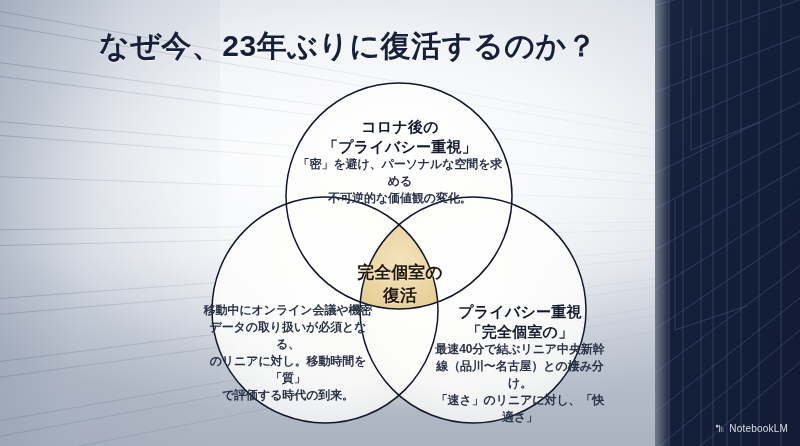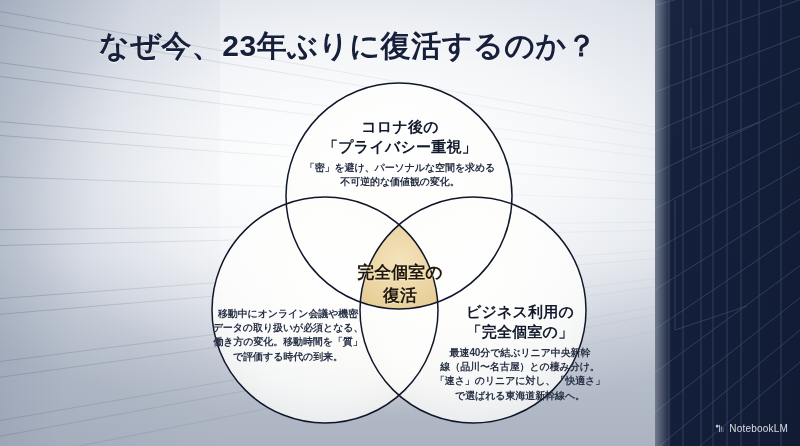--- a/index.html
+++ b/index.html
@@ -98,22 +98,21 @@
     color: #121a2b;
   }
   .lobe .head {
     font-size: 15px;
     font-weight: bold;
     line-height: 1.30;
     letter-spacing: 0.2px;
     text-shadow: 0 1px 0 rgba(255,255,255,0.8);
   }
   .lobe .body {
-    margin-top: 5px;
-    font-size: 10px;
+    font-size: 12px;
     font-weight: bold;
     line-height: 1.42;
     color: #2a3247;
     letter-spacing: -0.1px;
   }
   .lobe-top    { left: 297px; top: 105px;  width: 206px; }
   .lobe-left   { left: 200px; top: 290px;  width: 176px; }
   .lobe-right  { left: 432px; top: 290px;  width: 176px; }
 
   .center-label {
@@ -290,35 +289,34 @@
       <div class="body">
         <div>「密」を避け、パーソナルな空間を求める</div>
         <div>不可逆的な価値観の変化。</div>
       </div>
     </div>
 
     <div class="lobe lobe-left">
       <div class="body">
         <div>移動中にオンライン会議や機密</div>
         <div>データの取り扱いが必須となる、</div>
-        <div>働き方の変化。移動時間を「質」</div>
+        <div>のリニアに対し。移動時間を「質」</div>
         <div>で評価する時代の到来。</div>
       </div>
     </div>
 
     <div class="lobe lobe-right">
       <div class="head">
-        <div>ビジネス利用の</div>
+        <div>プライバシー重視</div>
         <div>「完全個室の」</div>
       </div>
       <div class="body">
         <div>最速40分で結ぶリニア中央新幹</div>
         <div>線（品川〜名古屋）との棲み分け。</div>
         <div>「速さ」のリニアに対し、「快適さ」</div>
-        <div>で選ばれる東海道新幹線へ。</div>
       </div>
     </div>
 
     <div class="center-label">
       <div>完全個室の</div>
       <div>復活</div>
     </div>
   </div>
 
   <div class="watermark">

